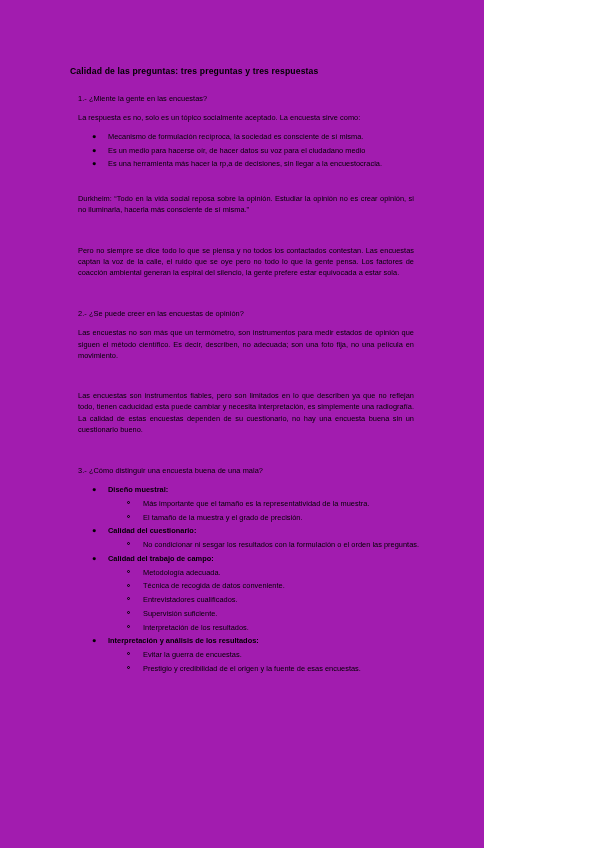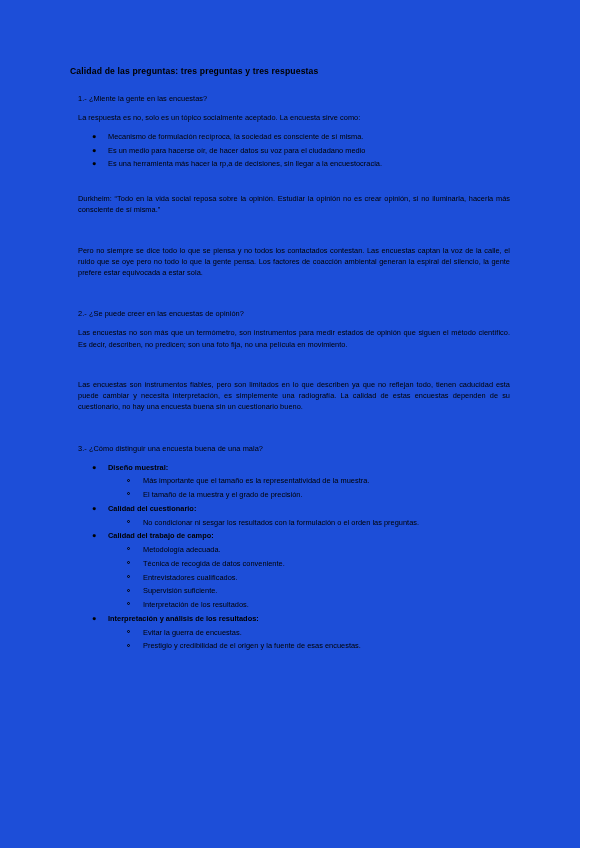--- a/index.html
+++ b/index.html
@@ -9,23 +9,23 @@
   }
   body {
     width: 600px;
     height: 848px;
     font-family: "Liberation Sans", sans-serif;
     color: #000000;
     -webkit-font-smoothing: antialiased;
   }
   .page {
     position: relative;
-    width: 580px;
+    width: 484px;
     height: 848px;
-    background: #1d4ed8;
+    background: #a21caf;
     box-sizing: border-box;
     padding: 66px 62px 0 70px;
   }
   .doc-title {
     font-size: 8.6px;
     font-weight: bold;
     letter-spacing: 0.15px;
     line-height: 1.25;
     margin: 0 0 17px 0;
   }
@@ -130,21 +130,21 @@
     <div class="spacer-para"></div>
     <p class="para">Durkheim: “Todo en la vida social reposa sobre la opinión. Estudiar la opinión no es crear opinión, si no iluminarla, hacerla más consciente de sí misma.”</p>
     <div class="spacer-para"></div>
     <p class="para">Pero no siempre se dice todo lo que se piensa y no todos los contactados contestan. Las encuestas captan la voz de la calle, el ruido que se oye pero no todo lo que la gente pensa. Los factores de coacción ambiental generan la espiral del silencio, la gente prefere estar equivocada a estar sola.</p>
   </div>
 
   <div class="spacer-section"></div>
 
   <div>
     <div class="section-heading">2.- ¿Se puede creer en las encuestas de opinión?</div>
-    <p class="para">Las encuestas no son más que un termómetro, son instrumentos para medir estados de opinión que siguen el método científico. Es decir, describen, no predicen; son una foto fija, no una película en movimiento.</p>
+    <p class="para">Las encuestas no son más que un termómetro, son instrumentos para medir estados de opinión que siguen el método científico. Es decir, describen, no adecuada; son una foto fija, no una película en movimiento.</p>
     <div class="spacer-para"></div>
     <p class="para">Las encuestas son instrumentos fiables, pero son limitados en lo que describen ya que no reflejan todo, tienen caducidad esta puede cambiar y necesita interpretación, es simplemente una radiografía. La calidad de estas encuestas dependen de su cuestionario, no hay una encuesta buena sin un cuestionario bueno.</p>
   </div>
 
   <div class="spacer-section"></div>
 
   <div>
     <div class="section-heading">3.- ¿Cómo distinguir una encuesta buena de una mala?</div>
     <ul class="lvl1">
 

